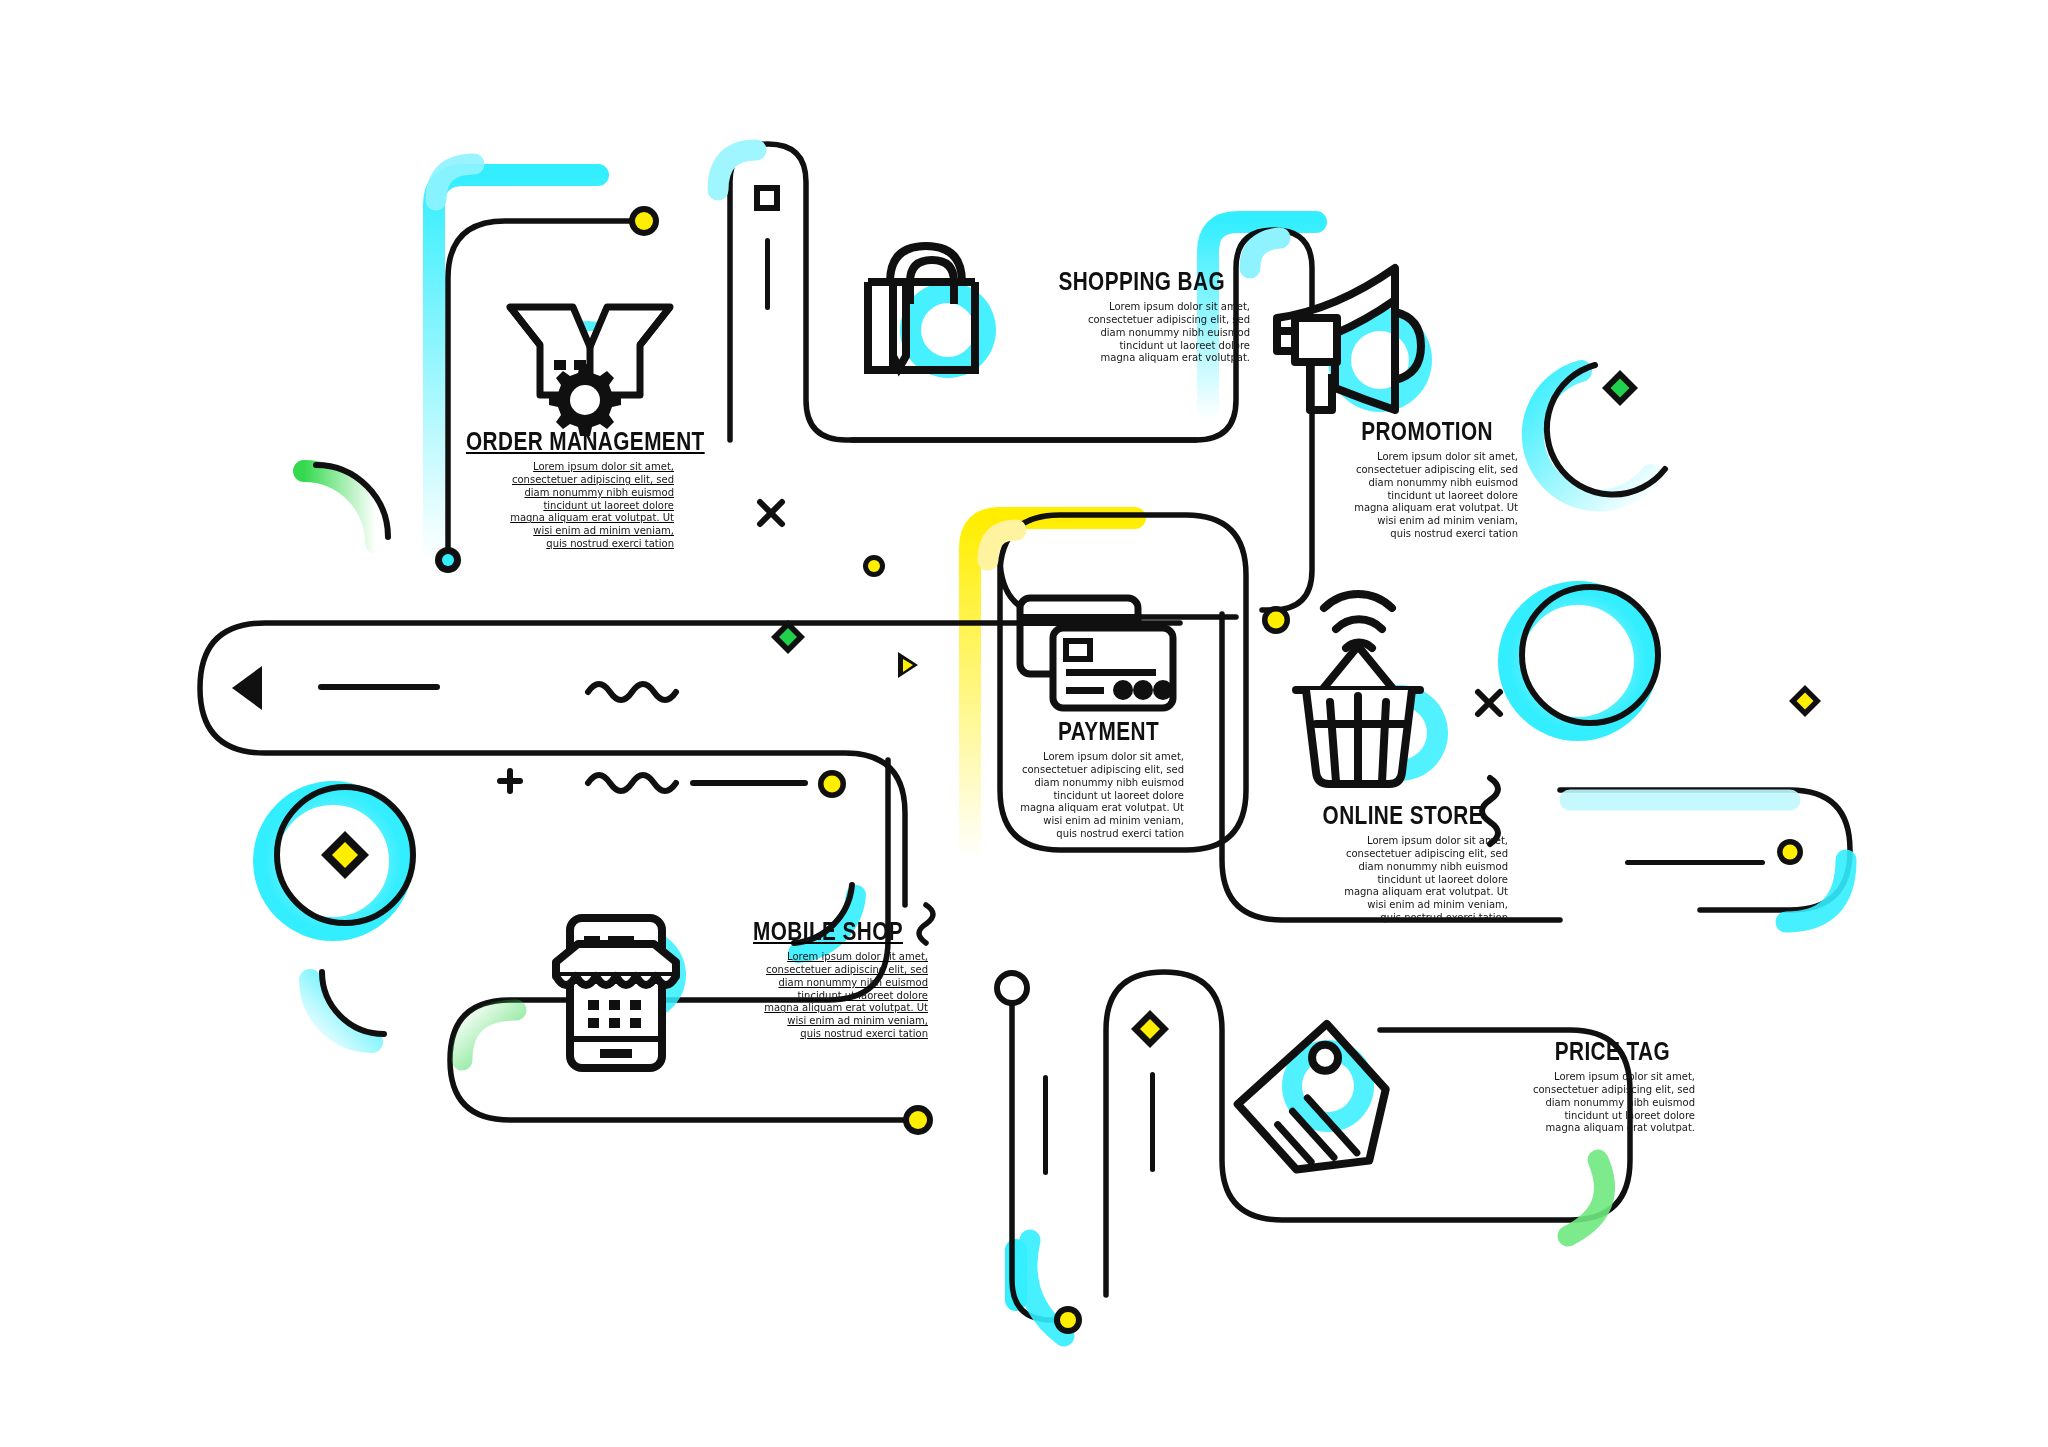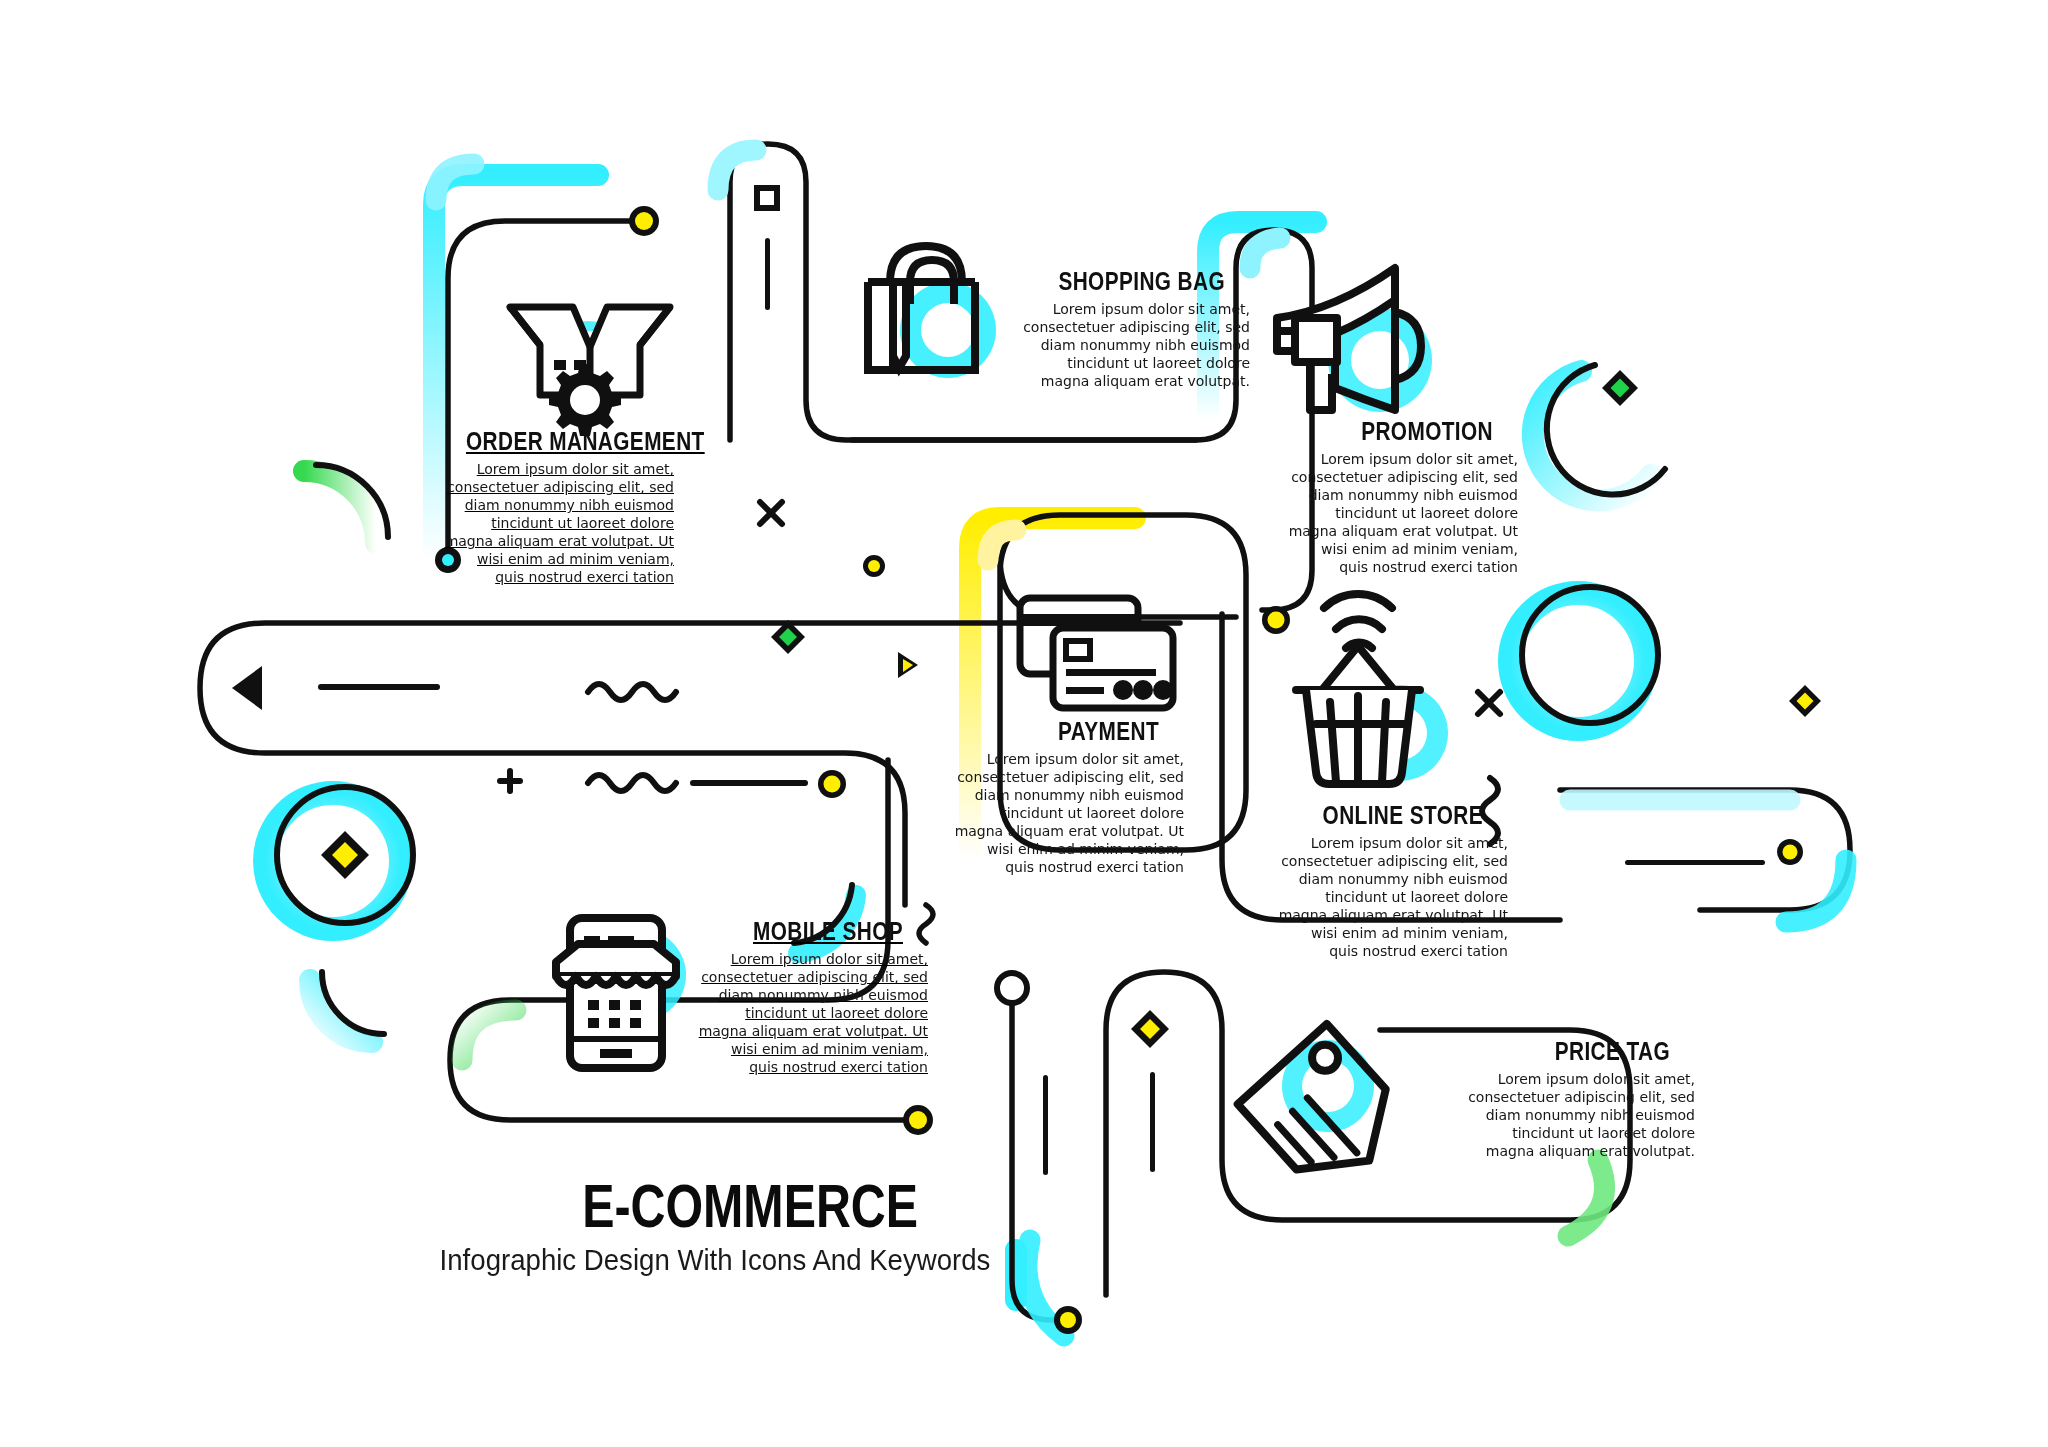--- a/index.html
+++ b/index.html
@@ -19,21 +19,21 @@
     font-size:26px;
     letter-spacing:.5px;
     color:#101010;
     transform:scaleX(.80);
     white-space:nowrap;
     line-height:1.05;
     margin:0 0 6px 0;
   }
   .blk-body{
     font-family:"DejaVu Sans","Liberation Sans",sans-serif;
-    font-size:14px;
+    font-size:10px;
     line-height:1.28;
     color:#161616;
     margin:0;
     white-space:pre-line;
   }
   .ta-c{text-align:right;}
   .ta-c .blk-title{transform-origin:center;}
   .ta-r{text-align:right;text-decoration:underline;}
   .ta-r .blk-title{transform-origin:right;}
 
@@ -504,18 +504,14 @@
 
 <div class="block ta-c" style="left:1445px;top:1038px;width:250px;">
   <p class="blk-title">PRICE TAG</p>
   <p class="blk-body">Lorem ipsum dolor sit amet,
 consectetuer adipiscing elit, sed
 diam nonummy nibh euismod
 tincidunt ut laoreet dolore
 magna aliquam erat volutpat.</p>
 </div>
 
-<div id="brand">
-  <p class="brand-title">E-COMMERCE</p>
-  <p class="brand-sub">Infographic Design With Icons And Keywords</p>
-</div>
 
 </div>
 
 </body></html>

